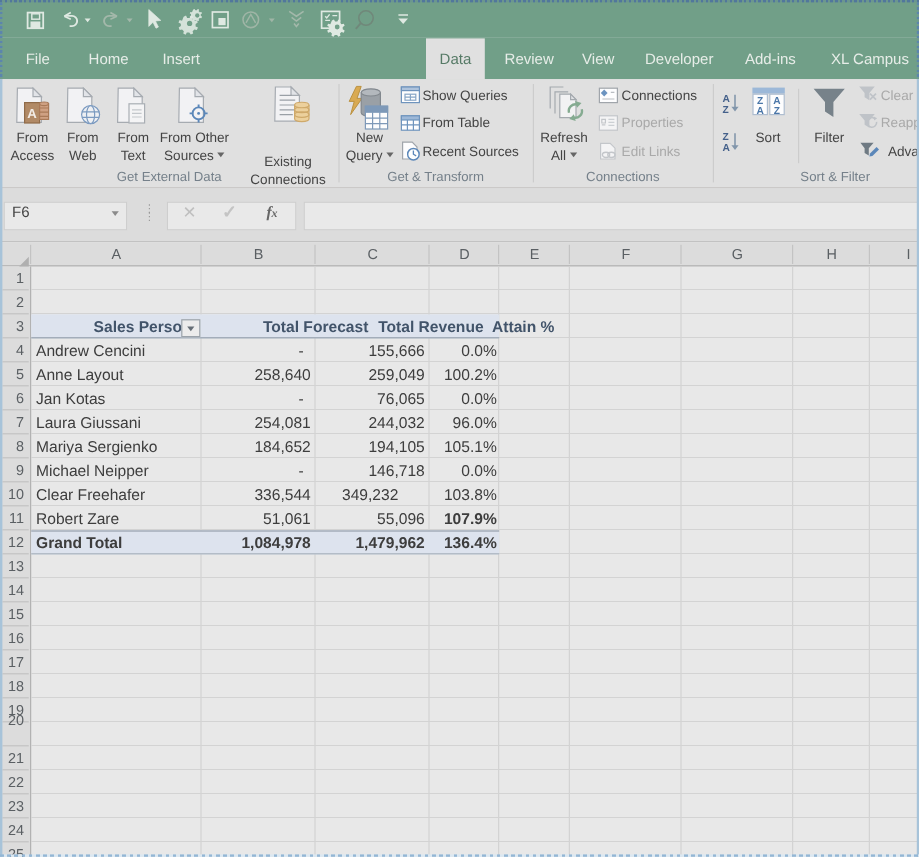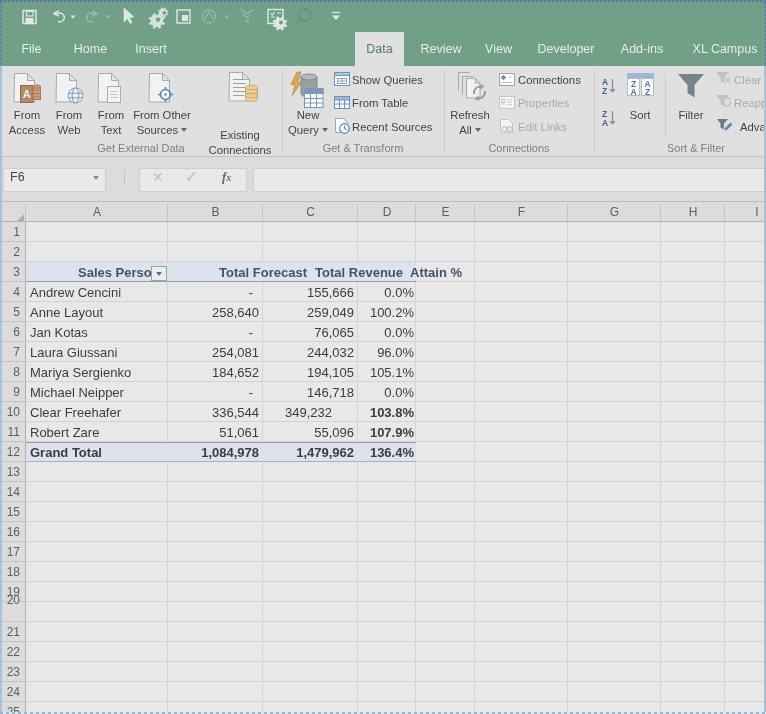--- a/index.html
+++ b/index.html
@@ -422,21 +422,21 @@
         <div class="cell num" style="left: 142px; width: 91px; top: 140px; padding-right: 4px;">184,652</div>
         <div class="cell num" style="left: 237px; width: 91px; top: 140px; padding-right: 4px;">194,105</div>
         <div class="cell num" style="left: 332px; width: 56px; top: 140px; padding-right: 2px;">105.1%</div>
         <div class="cell " style="left: 0px; width: 138px; top: 160px; padding-left: 4px;">Michael Neipper</div>
         <div class="cell num" style="left: 142px; width: 85px; top: 160px; padding-right: 10px;">-</div>
         <div class="cell num" style="left: 237px; width: 91px; top: 160px; padding-right: 4px;">146,718</div>
         <div class="cell num" style="left: 332px; width: 56px; top: 160px; padding-right: 2px;">0.0%</div>
         <div class="cell " style="left: 0px; width: 138px; top: 180px; padding-left: 4px;">Clear Freehafer</div>
         <div class="cell num" style="left: 142px; width: 91px; top: 180px; padding-right: 4px;">336,544</div>
         <div class="cell num" style="left: 237px; width: 91px; top: 180px; padding-right: 4px; text-align: center;">349,232</div>
-        <div class="cell num" style="left: 332px; width: 56px; top: 180px; padding-right: 18px; font-weight: bold;">103.8%</div>
+        <div class="cell num" style="left: 332px; width: 56px; top: 180px; padding-right: 18px;">103.8%</div>
         <div class="cell " style="left: 0px; width: 138px; top: 200px; padding-left: 4px;">Robert Zare</div>
         <div class="cell num" style="left: 142px; width: 91px; top: 200px; padding-right: 4px;">51,061</div>
         <div class="cell num" style="left: 237px; width: 91px; top: 200px; padding-right: 4px;">55,096</div>
         <div class="cell num" style="left: 332px; width: 56px; top: 200px; padding-right: 2px; font-weight: bold;">107.9%</div>
         <div class="cell btext" style="left: 0px; width: 138px; top: 220px; padding-left: 4px;">Grand Total</div>
         <div class="cell btext num" style="left: 142px; width: 91px; top: 220px; padding-right: 4px;">1,084,978</div>
         <div class="cell btext num" style="left: 237px; width: 91px; top: 220px; padding-right: 4px;">1,479,962</div>
         <div class="cell btext num" style="left: 332px; width: 56px; top: 220px; padding-right: 2px;">136.4%</div>
         <div class="abs" style="left: 125px; top: 44px; width: 16px; height: 15px; background: rgb(236, 236, 236); border: 1px solid rgb(154, 162, 170); box-sizing: border-box;">
           <div style="position: absolute; left: 3.5px; top: 5px; width: 0px; height: 0px; border-left: 3.5px solid transparent; border-right: 3.5px solid transparent; border-top: 4px solid rgb(102, 110, 118);"></div>

